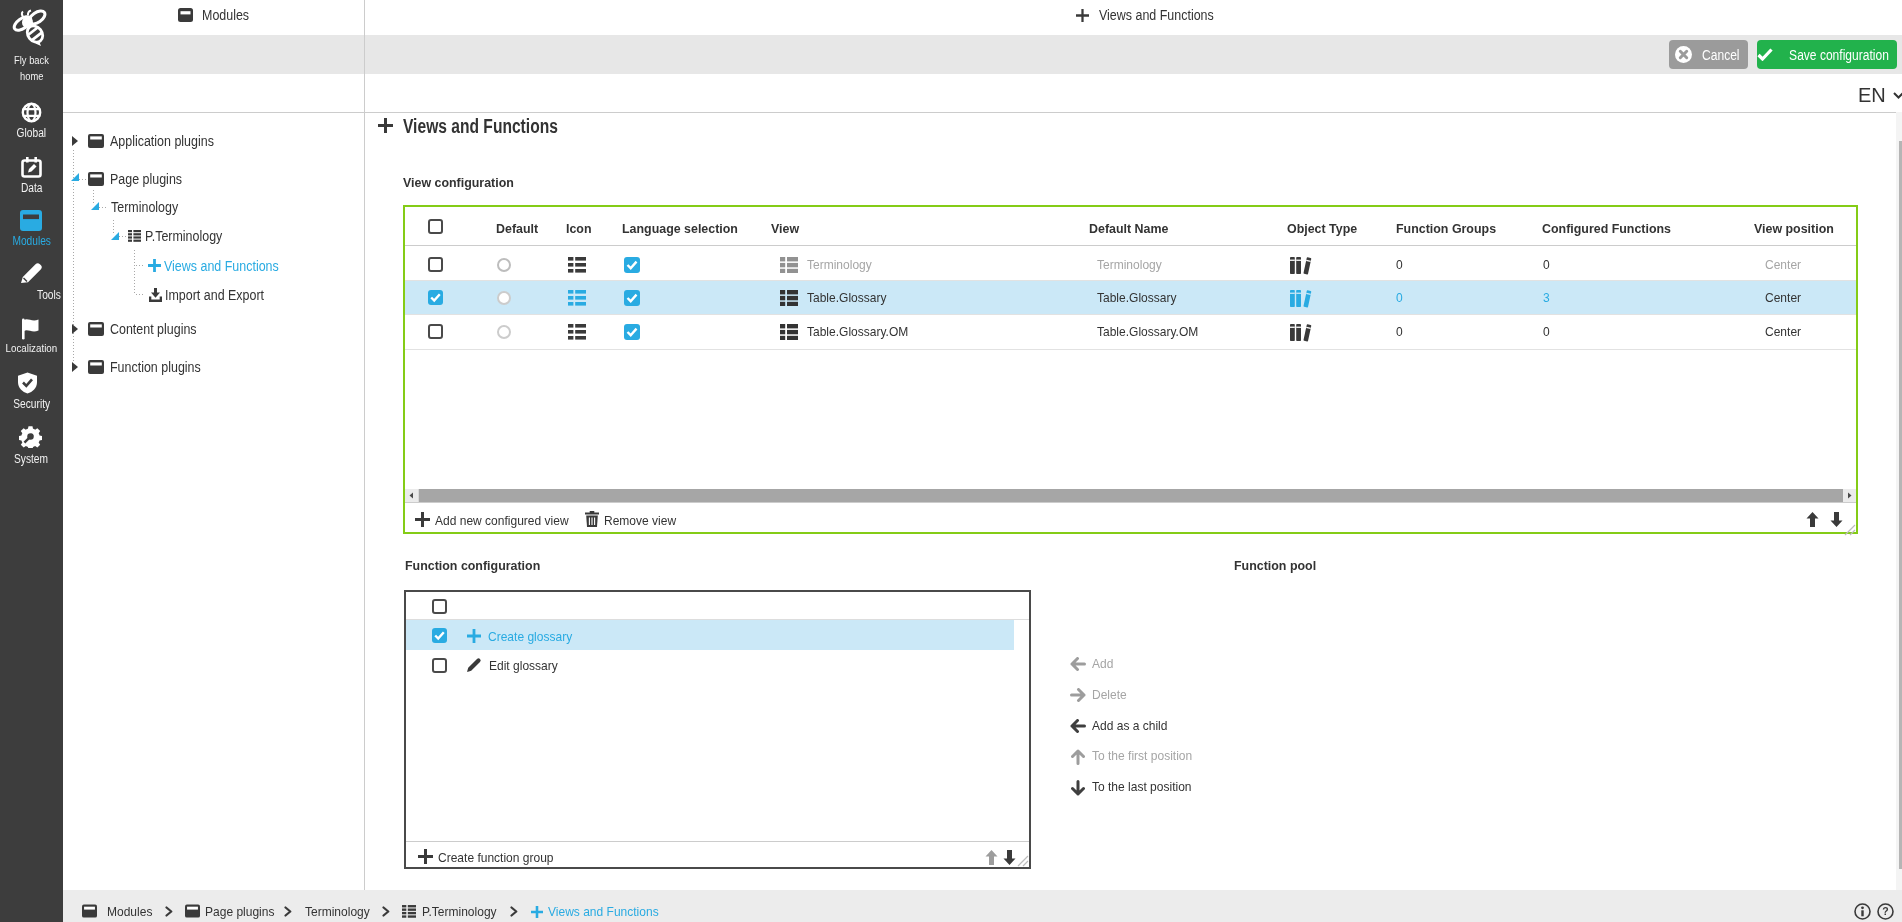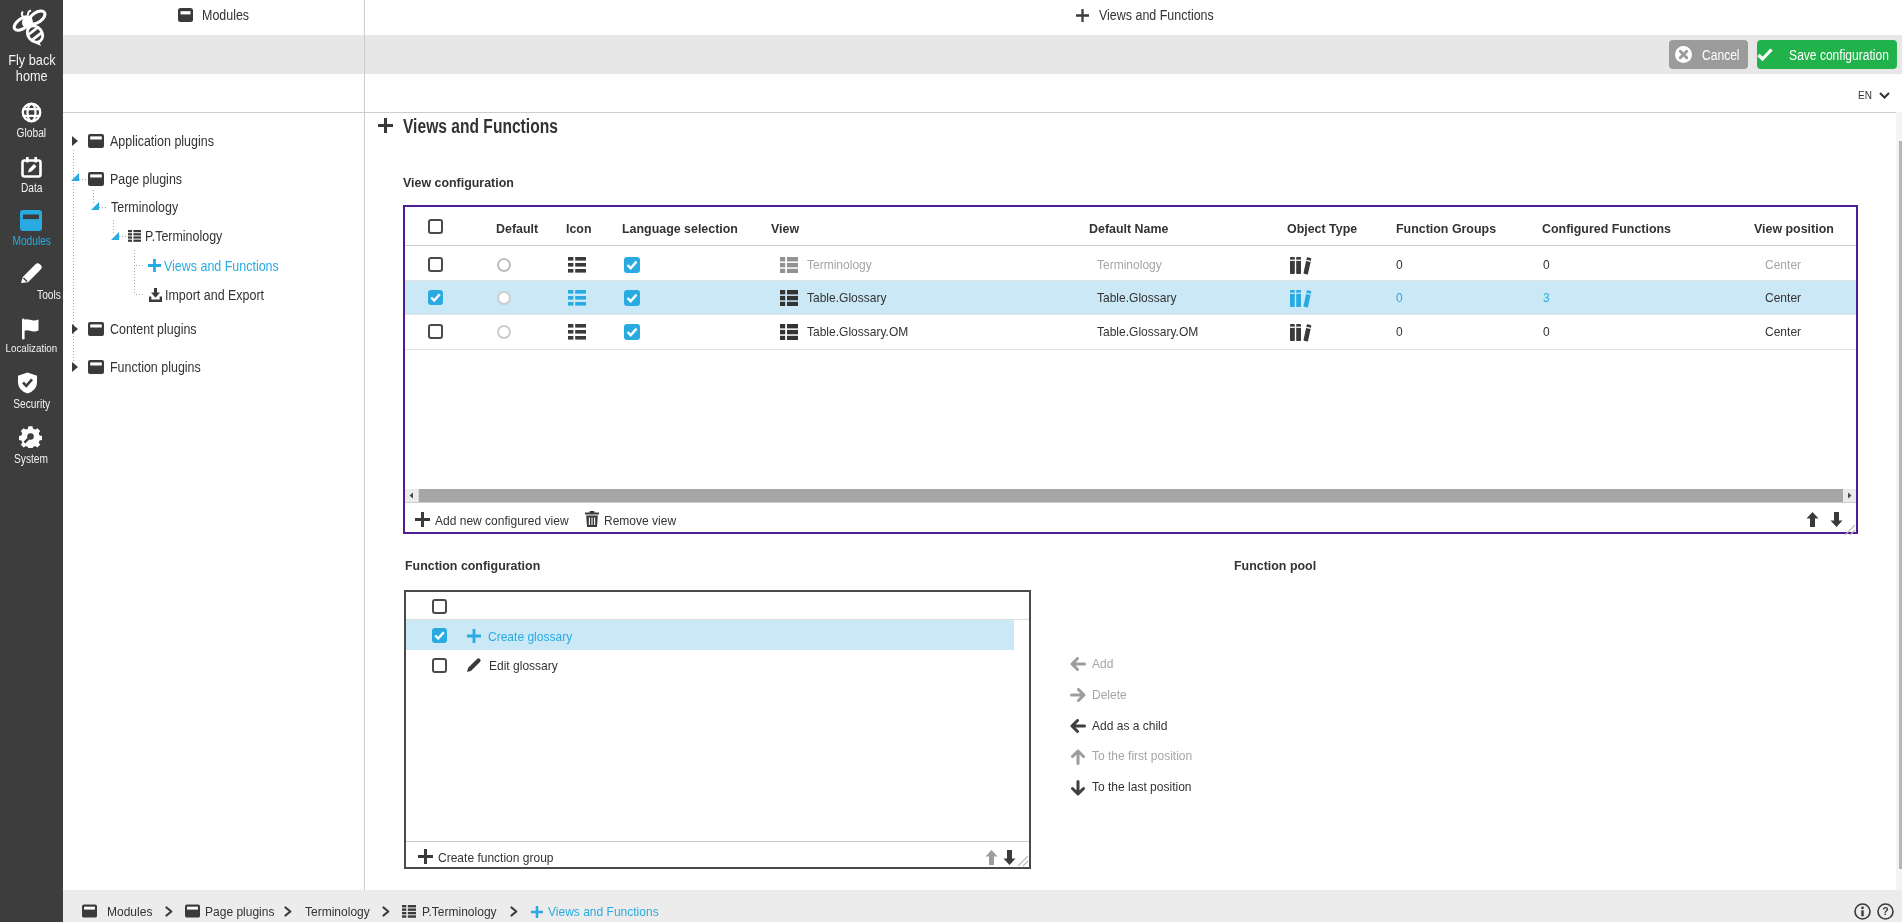--- a/index.html
+++ b/index.html
@@ -50,21 +50,21 @@
     <span class="cxm" style="margin-left:7px;font-size:14px;color:#fff;display:inline-block;">Cancel</span>
   </div>
   <div class="r flex" style="left:1757px;top:40px;width:140px;height:29px;background:#22b24c;border-radius:4px;justify-content:center;">
     <svg width="16" height="13" viewBox="0 0 16 13">
         <path d="M1.5 7 L5.5 11 L14.5 1.5" stroke="#fff" stroke-width="3.2" fill="none"></path>
       </svg>
     <span class="cxm" style="margin-left:8px;font-size:14px;color:#fff;display:inline-block;">Save configuration</span>
   </div>
 
   <div class="r flex" style="left:1858px;top:76px;height:38px;">
-    <span style="font-size:10px;">EN</span>
+    <span style="font-size:20px;">EN</span>
     <svg style="margin-left:7px" width="11" height="7" viewBox="0 0 11 7">
         <path d="M1 1 L5.5 5.5 L10 1" stroke="#333" stroke-width="2" fill="none"></path>
       </svg>
   </div>
   <div class="r" style="left:63px;top:112px;width:1839px;height:1px;background:#ccc;"></div>
 
   <div class="r" style="left:364px;top:0;width:1px;height:890px;background:#ccc;"></div>
 
   <div id="tree" class="r" style="left:63px;top:112px;width:301px;height:778px;font-size:14px;">
 
@@ -143,21 +143,21 @@
       </svg>
     <div class="r cx" style="left:47px;top:247px;">Function plugins</div>
   </div>
 
   <svg class="r" style="left:378px;top:118px;" width="15" height="15" viewBox="0 0 15 15">
       <path d="M6 0h3v6h6v3H9v6H6V9H0V6h6z" fill="#3a3a3a"></path>
     </svg>
   <div class="r b" style="left:403px;top:115px;font-size:19.5px;transform:scaleX(0.8);transform-origin:0 50%;white-space:nowrap;">Views and Functions</div>
   <div class="r hdr" style="left:403px;top:175px;">View configuration</div>
 
-  <div class="r" style="left:403px;top:205px;width:1455px;height:329px;border:2px solid #4c1d95;background:#fff;text-align:right;">
+  <div class="r" style="left:403px;top:205px;width:1455px;height:329px;border:2px solid #84cc16;background:#fff;text-align:right;">
     <div class="r" style="left:0;top:38px;width:1451px;height:1px;background:#ccc;"></div>
     <div class="r" style="left:0;top:73px;width:1451px;height:34px;background:#cbe8f7;"></div>
     <div class="r" style="left:0;top:72.5px;width:1451px;height:1px;background:#e2e2e2;"></div>
     <div class="r" style="left:0;top:107px;width:1451px;height:1px;background:#e2e2e2;"></div>
     <div class="r" style="left:0;top:142px;width:1451px;height:1px;background:#e2e2e2;"></div>
 
     <div class="cb r" style="left:23px;top:12px;"></div>
     <div class="r hdr" style="left:91px;top:14px;">Default</div>
     <div class="r hdr" style="left:161px;top:14px;">Icon</div>
     <div class="r hdr" style="left:217px;top:14px;">Language selection</div>
@@ -461,21 +461,21 @@
         <ellipse cx="26" cy="8.5" rx="9" ry="5" stroke-width="3" transform="rotate(-35 26 8.5)"></ellipse>
       </g>
       <circle cx="16.5" cy="13.5" r="5.5" fill="#fff"></circle>
       <path d="M12.5 8.5 Q9.5 4.5 12 2.5 M17 6.5 Q16.5 2.5 20 1.5" stroke="#fff" stroke-width="2" fill="none"></path>
       <g transform="rotate(-38 24 25)">
         <ellipse cx="24" cy="25" rx="7" ry="8.8" fill="none" stroke="#fff" stroke-width="2.8"></ellipse>
         <path d="M17.5 21.5 H30.5 M17.5 28 H30.5" stroke="#fff" stroke-width="2.8"></path>
       </g>
       <path d="M28 32 L30 37 L24.5 34.5 Z" fill="#fff"></path>
     </svg>
-    <div class="r" style="left:0;top:52px;width:63px;text-align:center;font-size:15px;line-height:16px;color:#f2f2f2;"><span class="cxc" style="display:inline-block;">Fly back</span><br><span class="cxc" style="display:inline-block;">home</span></div>
+    <div class="r" style="left:0;top:52px;width:63px;text-align:center;font-size:11px;line-height:16px;color:#f2f2f2;"><span class="cxc" style="display:inline-block;">Fly back</span><br><span class="cxc" style="display:inline-block;">home</span></div>
 
     <svg class="r" style="left:21px;top:102px;" width="21" height="21" viewBox="0 0 21 21" fill="none" stroke="#fff">
       <circle cx="10.5" cy="10.5" r="8.7" stroke-width="2.4"></circle>
       <ellipse cx="10.5" cy="10.5" rx="4" ry="8.7" stroke-width="2.2"></ellipse>
       <path d="M1.8 7.2 H19.2 M1.8 13.8 H19.2" stroke-width="2.2"></path>
     </svg>
     <div class="r" style="left:0;top:126px;width:63px;text-align:center;font-size:12px;color:#f2f2f2;"><span class="cxc" style="display:inline-block;">Global</span></div>
 
     <svg class="r" style="left:21px;top:157px;" width="21" height="21" viewBox="0 0 21 21" fill="none">
       <rect x="1.5" y="3.5" width="18" height="16" rx="2" stroke="#fff" stroke-width="2.6"></rect>

